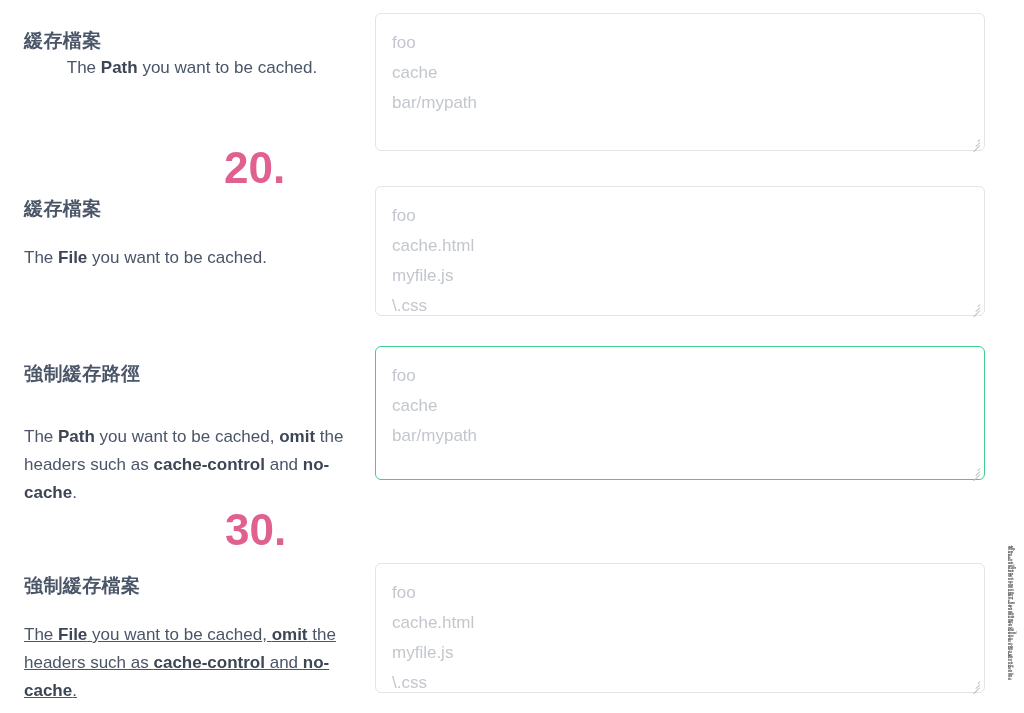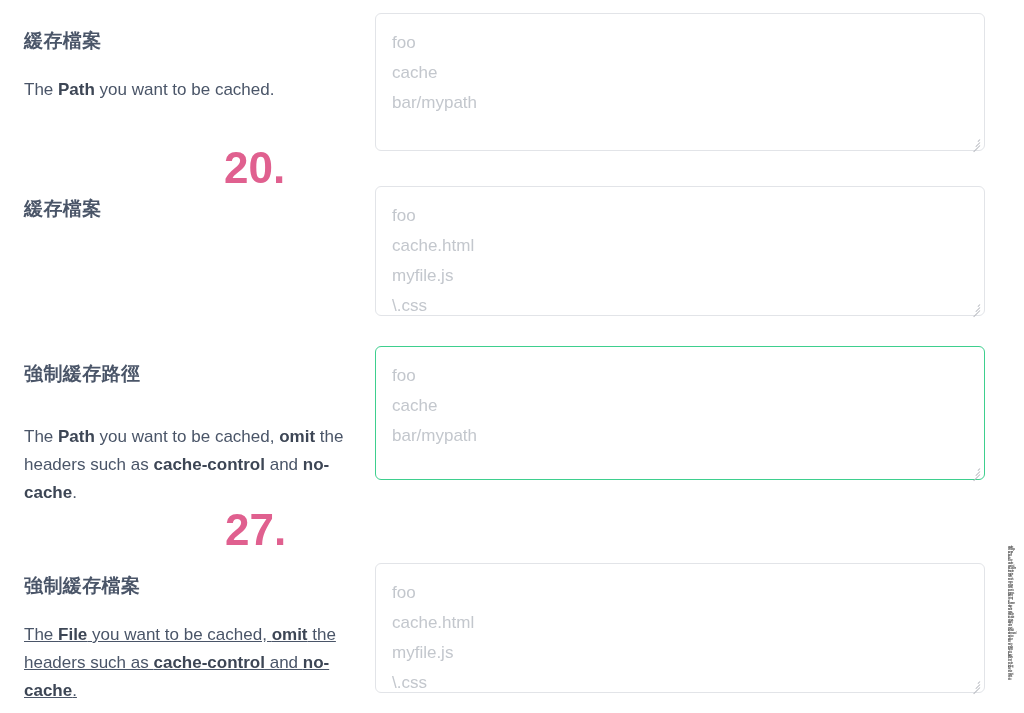--- a/index.html
+++ b/index.html
@@ -141,40 +141,41 @@
   }
 </style>
 </head>
 <body>
 
 <div class="page">
 
   <div class="row" style="top:28px;">
     <div class="left-col">
       <h3 class="field-heading">緩存檔案</h3>
-      <p class="field-desc" style="margin-top:22px;"><span>The </span><b>Path</b><span> you want to be cached.</span></p>
+      <p class="field-desc" style="text-align:center;"><span>The </span><b>Path</b><span> you want to be cached.</span></p>
     </div>
   </div>
 
   <div class="ta-wrap" style="left:375px; top:13px; width:610px; height:138px;">
     <textarea class="ta" placeholder="foo
 cache
 bar/mypath" style=""></textarea>
     <span class="grip">
       <i class="l1"></i>
         <i class="l2"></i>
         <i class="l3"></i>
     </span>
   </div>
 
   <div class="step-number" style="left:224px; top:146px;">20.</div>
 
   <div class="row" style="top:196px;">
     <div class="left-col">
       <h3 class="field-heading">緩存檔案</h3>
+      <p class="field-desc" style="margin-top:22px;"><span>The </span><b>File</b><span> you want to be cached.</span></p>
     </div>
   </div>
 
   <div class="ta-wrap" style="left:375px; top:186px; width:610px; height:130px;">
     <textarea class="ta" placeholder="foo
 cache.html
 myfile.js
 \.css" style=""></textarea>
     <span class="grip">
       <i class="l1"></i>
@@ -194,21 +195,21 @@
     <textarea class="ta focused" placeholder="foo
 cache
 bar/mypath" style=""></textarea>
     <span class="grip">
       <i class="l1"></i>
         <i class="l2"></i>
         <i class="l3"></i>
     </span>
   </div>
 
-  <div class="step-number" style="left:225px; top:508px;">27.</div>
+  <div class="step-number" style="left:225px; top:508px;">30.</div>
 
   <div class="row" style="top:573px;">
     <div class="left-col">
       <h3 class="field-heading">強制緩存檔案</h3>
       <p class="field-desc" style="margin-top:22px;text-decoration:underline;"><span>The </span><b>File</b><span> you want to be cached, </span><b>omit</b><span> the headers such as </span><b>cache-control</b><span> and </span><b>no-cache</b><span>.</span></p>
     </div>
   </div>
 
   <div class="ta-wrap" style="left:375px; top:563px; width:610px; height:130px;">
     <textarea class="ta" placeholder="foo

